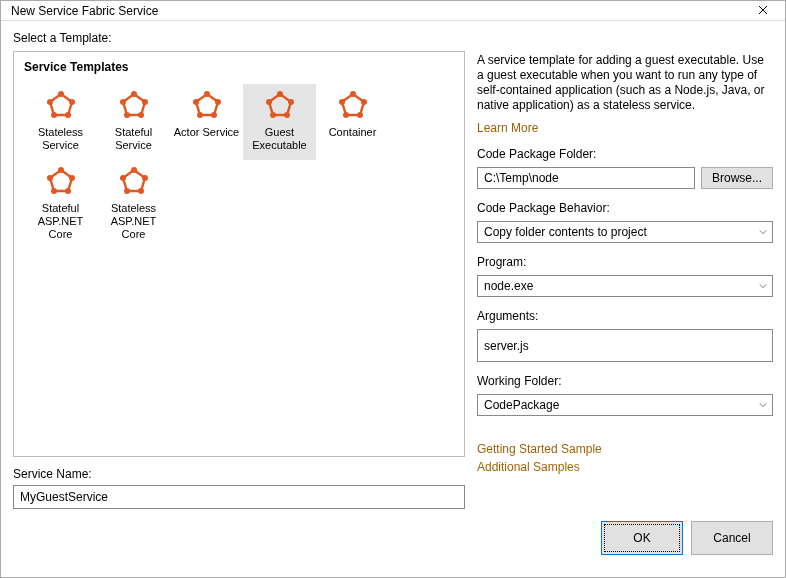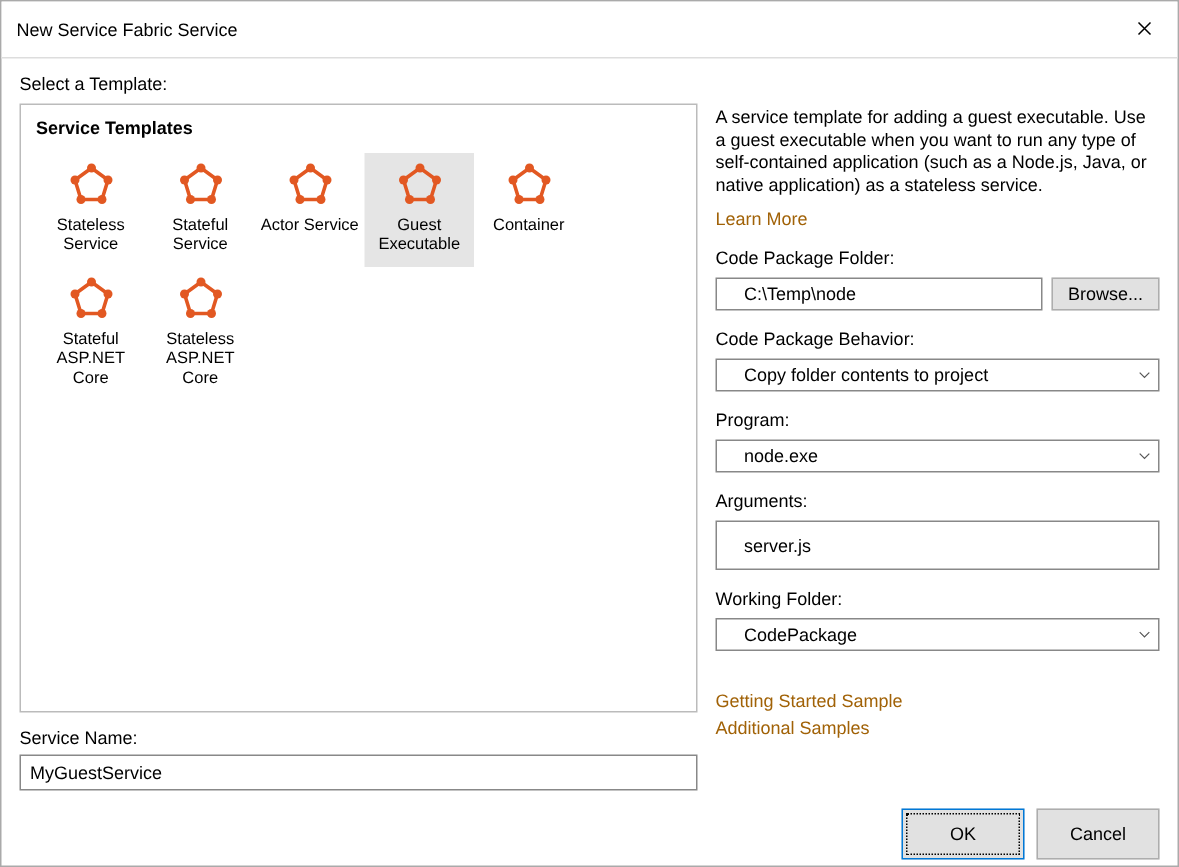--- a/index.html
+++ b/index.html
@@ -7,21 +7,21 @@
   font-family: "Segoe UI", Tahoma, sans-serif;
   font-size: 12px;
   background: #fff;
   color: #000;
   width: 786px;
   height: 578px;
   overflow: hidden;
   border: 1px solid #aaa;
 }
 .titlebar {
-  height: 38px;
+  height: 20px;
   display: flex;
   align-items: center;
   justify-content: space-between;
   padding: 0 0 0 10px;
   border-bottom: 1px solid #ddd;
   background: #fff;
 }
 .titlebar .title { font-size: 12px; }
 .titlebar .close {
   width: 45px; height: 30px;
@@ -85,21 +85,21 @@
   flex-direction: column;
   gap: 6px;
   padding-top: 2px;
 }
 .desc { line-height: 15px; margin-bottom: 2px; }
 .link { color: #a16207; cursor: pointer; }
 .field-label { margin-top: 6px; }
 .field-row { display: flex; gap: 6px; }
 .text-input {
   flex: 1;
-  padding: 3px 18px;
+  padding: 3px 6px;
   border: 1px solid #888;
   font-family: inherit;
   font-size: 12px;
   background: #fff;
 }
 .browse-btn {
   width: 72px;
   background: #e1e1e1;
   border: 1px solid #adadad;
   font-family: inherit;

